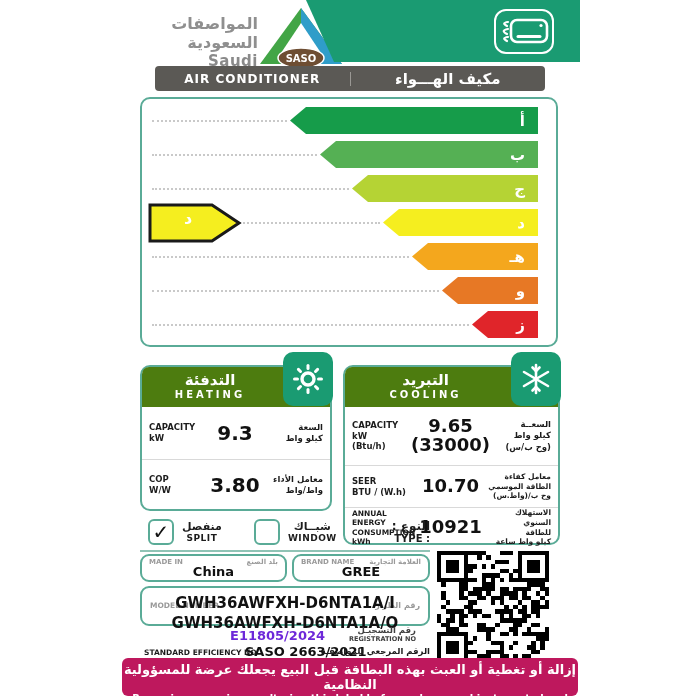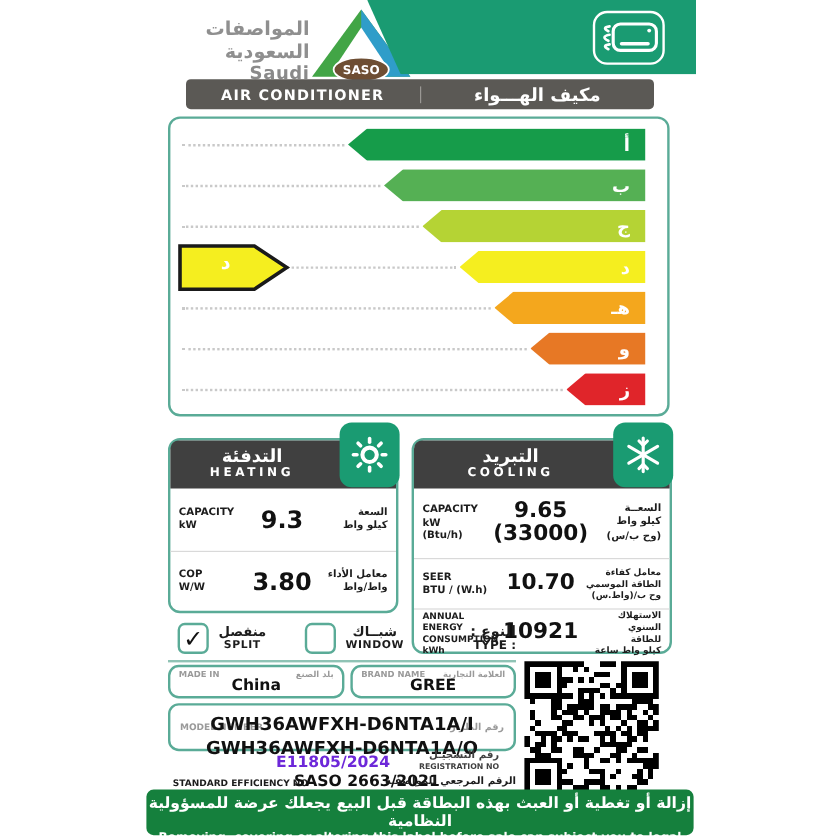--- a/index.html
+++ b/index.html
@@ -32,21 +32,21 @@
   .dotline { position:absolute; top:13px; border-top:2px dotted #c9c9c9; }
   .grade-arrow { position:absolute; top:0; bottom:0; display:flex; align-items:center; }
   .grade-letter { position:absolute; right:13px; top:50%; transform:translateY(-50%);
                   color:#fff; font-size:15px; font-weight:bold; }
   .rating-pointer { position:absolute; left:6px; top:103px; }
   .rating-letter { position:absolute; left:26px; top:110px; width:40px; text-align:center;
                    color:#fff; font-size:16px; font-weight:bold; z-index:3; }
 
   
   .sec-box { position:absolute; background:#fff; border:2.5px solid #5aab97; border-radius:10px; }
-  .sec-head { position:relative; height:40px; background:#404040; border-radius:7px 7px 0 0; color:#fff; }
+  .sec-head { position:relative; height:40px; background:#4d7c0f; border-radius:7px 7px 0 0; color:#fff; }
   .sec-head-inner { position:absolute; left:0; right:52px; top:4px; text-align:center; }
   .sec-title-ar { font-size:15px; font-weight:bold; line-height:1.2; }
   .sec-title-en { font-size:10px; font-weight:bold; letter-spacing:3px; }
   .sec-tab { position:absolute; right:-2.5px; top:-15px; width:50px; height:54px; background:#1a9b72;
              border-radius:10px; display:flex; align-items:center; justify-content:center; }
   .sec-row { display:flex; align-items:center; padding:0 7px; }
   .sec-row + .sec-row { border-top:1px solid #d9d9d9; }
   .lbl-en { width:62px; font-size:8.5px; font-weight:bold; color:#1c1c1c; line-height:1.25; white-space:pre-line; }
   .lbl-ar { width:64px; font-size:8.5px; font-weight:bold; color:#1c1c1c; line-height:1.3; text-align:right;
             white-space:pre-line; direction:rtl; }
@@ -82,21 +82,21 @@
   .reg-lbls .ar { font-size:8.5px; font-weight:bold; display:block; direction:rtl; }
   .reg-lbls .en { font-size:6.5px; font-weight:bold; display:block; }
   .std-row { position:absolute; left:140px; top:644px; width:290px; height:16px; }
   .std-en { position:absolute; left:4px; top:4px; font-size:7.5px; font-weight:bold; color:#1c1c1c; }
   .std-val { position:absolute; left:105px; top:0; font-size:13px; font-weight:bold; color:#111; }
   .std-ar { position:absolute; right:0; top:2px; font-size:8.5px; font-weight:bold; color:#1c1c1c; direction:rtl; }
 
   .qr-wrap { position:absolute; left:437px; top:551px; width:112px; height:112px; }
 
   
-  .footer-bar { position:absolute; left:122px; top:658px; width:456px; height:38px; background:#15803d;
+  .footer-bar { position:absolute; left:122px; top:658px; width:456px; height:38px; background:#be185d;
                 border-radius:6px; color:#fff; text-align:center; padding-top:4px; }
   .footer-ar { font-size:13px; font-weight:bold; direction:rtl; }
   .footer-en { font-size:10px; font-weight:bold; margin-top:1px; }
 
   .ar { direction:rtl; }
 </style>
 </head>
 <body>
 
 <div class="canvas">

